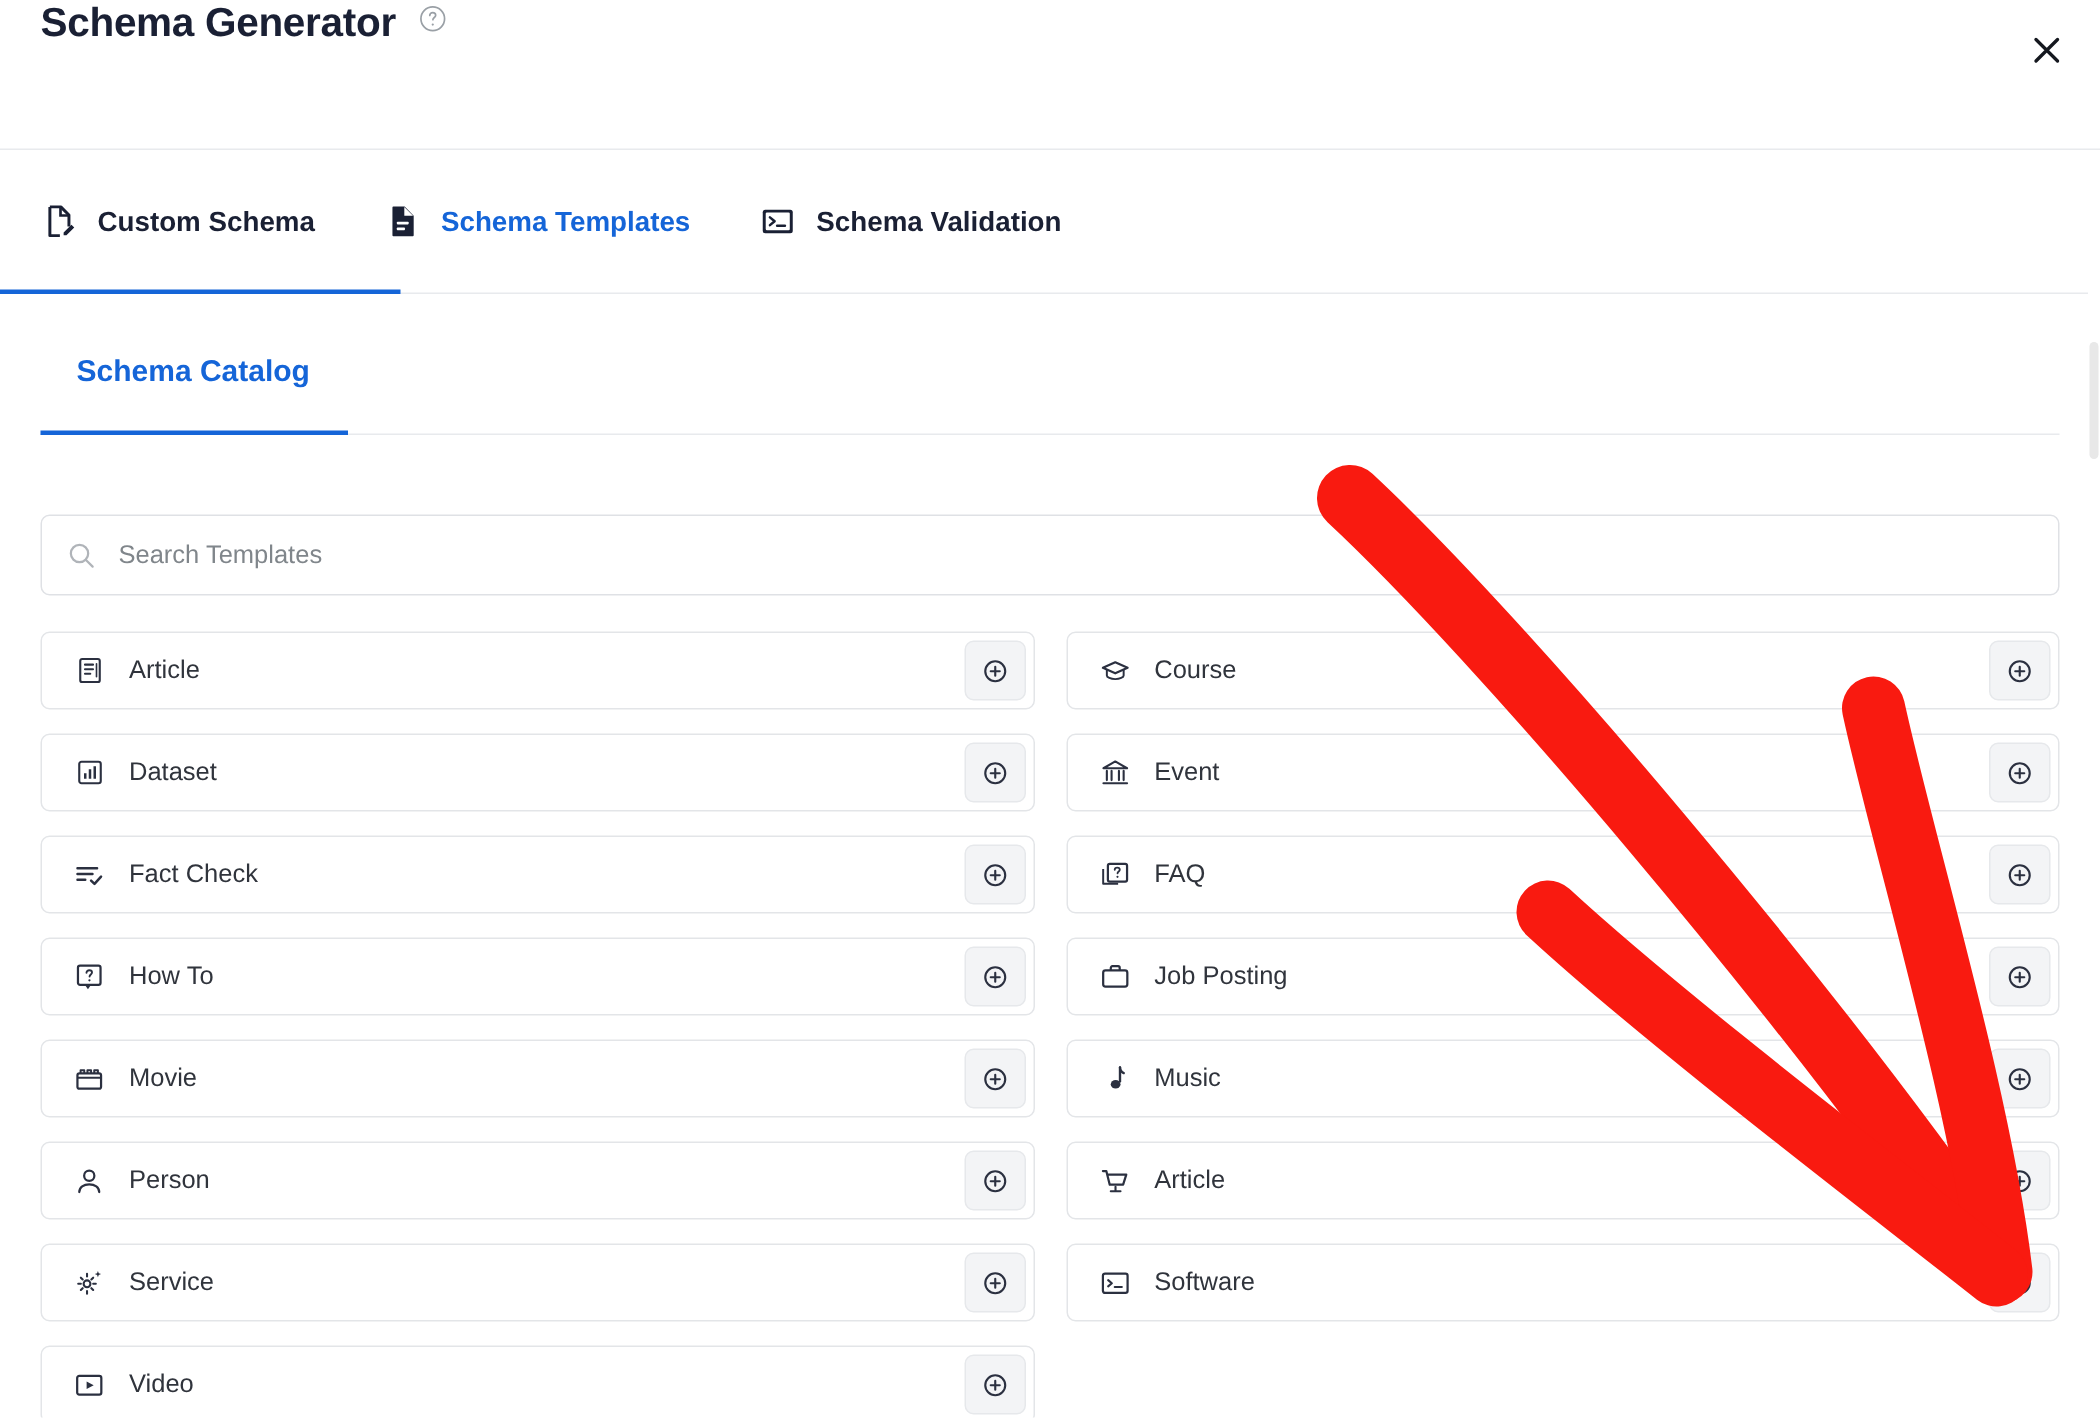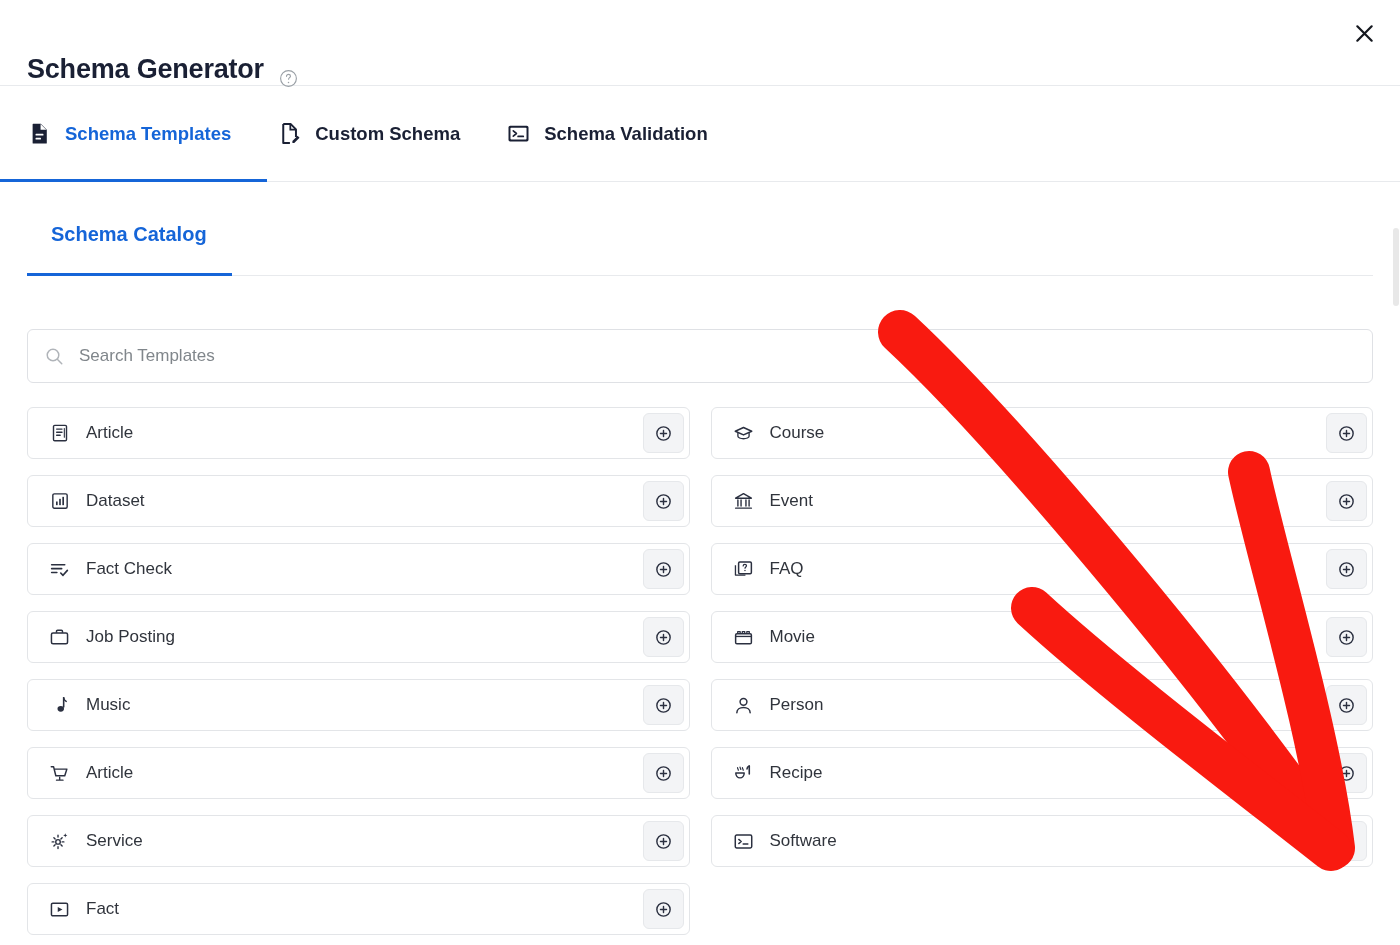--- a/index.html
+++ b/index.html
@@ -11,24 +11,24 @@
   body {
     font-family: "Liberation Sans", sans-serif;
     background: #ffffff;
     color: #1f2937;
     position: relative;
   }
 
   
   .header {
     position: relative;
-    height: 86px;
+    height: 100px;
     border-bottom: 1px solid #e8eaed;
     display: flex;
-    align-items: flex-end;
+    align-items: flex-start;
     padding-left: 27px;
   }
   .header-title {
     font-size: 27px;
     font-weight: bold;
     color: #1a2034;
     letter-spacing: -0.2px;
   }
   .help-icon {
     margin-left: 15px;
@@ -235,47 +235,47 @@
   </span>
   <button class="close-btn">
     <svg width="23" height="23" viewBox="0 0 24 24" fill="none">
       <path d="M4.5 4.5 L19.5 19.5 M19.5 4.5 L4.5 19.5" stroke="#15181f" stroke-width="2.3" stroke-linecap="round"></path>
     </svg>
   </button>
 </div>
 
 <div class="tabbar">
 
+  <div class="tab">
+    <span class="tab-icon">
+      <svg width="25" height="25" viewBox="0 0 24 24" fill="none">
+        <path d="M6 2.8h7l5.2 5.2v7.4" stroke="#1a2034" stroke-width="1.9" stroke-linejoin="round" fill="none"></path>
+        <path d="M6 2.8v18.4h6.4" stroke="#1a2034" stroke-width="1.9" stroke-linejoin="round" fill="none"></path>
+        <path d="M12.8 3v5.3h5.3" stroke="#1a2034" stroke-width="1.7" fill="none"></path>
+        <path d="M19.8 14.2 21.6 16l-5 5h-1.8v-1.8l5-5Z" fill="#1a2034"></path>
+      </svg>
+    </span>
+    <span class="tab-label">Custom Schema</span>
+  </div>
+
   <div class="tab active">
     <span class="tab-icon">
       <svg width="25" height="25" viewBox="0 0 24 24" fill="none">
         <path d="M6 2.6h7.2L19 8.4V21a.6.6 0 0 1-.6.6H6a.6.6 0 0 1-.6-.6V3.2A.6.6 0 0 1 6 2.6Z" fill="#1a2034"></path>
         <path d="M13 2.8v5.6h5.6" fill="#ffffff"></path>
         <rect x="8.2" y="12.3" width="7.6" height="1.7" rx="0.5" fill="#ffffff"></rect>
         <rect x="8.2" y="16" width="5.2" height="1.7" rx="0.5" fill="#ffffff"></rect>
       </svg>
     </span>
     <span class="tab-label">Schema Templates</span>
   </div>
 
   <div class="tab">
     <span class="tab-icon">
       <svg width="25" height="25" viewBox="0 0 24 24" fill="none">
-        <path d="M6 2.8h7l5.2 5.2v7.4" stroke="#1a2034" stroke-width="1.9" stroke-linejoin="round" fill="none"></path>
-        <path d="M6 2.8v18.4h6.4" stroke="#1a2034" stroke-width="1.9" stroke-linejoin="round" fill="none"></path>
-        <path d="M12.8 3v5.3h5.3" stroke="#1a2034" stroke-width="1.7" fill="none"></path>
-        <path d="M19.8 14.2 21.6 16l-5 5h-1.8v-1.8l5-5Z" fill="#1a2034"></path>
-      </svg>
-    </span>
-    <span class="tab-label">Custom Schema</span>
-  </div>
-
-  <div class="tab">
-    <span class="tab-icon">
-      <svg width="25" height="25" viewBox="0 0 24 24" fill="none">
         <rect x="2.4" y="4.6" width="19.2" height="15" rx="1.6" fill="#1a2034"></rect>
         <rect x="4.3" y="6.4" width="15.4" height="11.4" rx="0.8" fill="#ffffff"></rect>
         <path d="M7 9.5 L10 12 L7 14.5" stroke="#1a2034" stroke-width="1.6" stroke-linecap="round" stroke-linejoin="round" fill="none"></path>
         <path d="M11.6 14.8h5" stroke="#1a2034" stroke-width="1.6" stroke-linecap="round"></path>
       </svg>
     </span>
     <span class="tab-label">Schema Validation</span>
   </div>
 
   <div class="tab-underline"></div>
@@ -398,20 +398,37 @@
     </span>
     <span class="card-label">FAQ</span>
     <span class="add-btn">
       <svg width="19" height="19" viewBox="0 0 24 24" fill="none">
           <circle cx="12" cy="12" r="8.4" stroke="#2b3040" stroke-width="1.8"></circle>
           <path d="M12 8.2v7.6M8.2 12h7.6" stroke="#2b3040" stroke-width="1.8" stroke-linecap="round"></path>
         </svg>
     </span>
   </div>
 
+  <div class="card">
+    <span class="card-icon">
+      <svg width="21" height="21" viewBox="0 0 24 24" fill="none">
+        <rect x="3.4" y="3.2" width="17.2" height="14.6" rx="1.6" stroke="#2b3040" stroke-width="1.7"></rect>
+        <path d="M8.6 17.8 11 21.2l2.4-3.4" fill="#2b3040"></path>
+        <path d="M9.9 8.6c0-1.1.9-1.95 2.15-1.95 1.2 0 2.05.78 2.05 1.8 0 1.36-1.85 1.48-1.85 2.95" stroke="#2b3040" stroke-width="1.45" stroke-linecap="round" fill="none"></path>
+        <circle cx="12.15" cy="14.3" r="0.85" fill="#2b3040"></circle>
+      </svg>
+    </span>
+    <span class="card-label">How To</span>
+    <span class="add-btn">
+      <svg width="19" height="19" viewBox="0 0 24 24" fill="none">
+          <circle cx="12" cy="12" r="8.4" stroke="#2b3040" stroke-width="1.8"></circle>
+          <path d="M12 8.2v7.6M8.2 12h7.6" stroke="#2b3040" stroke-width="1.8" stroke-linecap="round"></path>
+        </svg>
+    </span>
+  </div>
 
   <div class="card">
     <span class="card-icon">
       <svg width="21" height="21" viewBox="0 0 24 24" fill="none">
         <rect x="2.8" y="6.8" width="18.4" height="12.4" rx="1.8" stroke="#2b3040" stroke-width="1.7"></rect>
         <path d="M8.6 6.6V4.9c0-.7.55-1.3 1.25-1.3h4.3c.7 0 1.25.6 1.25 1.3v1.7" stroke="#2b3040" stroke-width="1.7" stroke-linejoin="round" fill="none"></path>
       </svg>
     </span>
     <span class="card-label">Job Posting</span>
     <span class="add-btn">
@@ -481,37 +498,20 @@
     </span>
     <span class="card-label">Article</span>
     <span class="add-btn">
       <svg width="19" height="19" viewBox="0 0 24 24" fill="none">
           <circle cx="12" cy="12" r="8.4" stroke="#2b3040" stroke-width="1.8"></circle>
           <path d="M12 8.2v7.6M8.2 12h7.6" stroke="#2b3040" stroke-width="1.8" stroke-linecap="round"></path>
         </svg>
     </span>
   </div>
 
-  <div class="card">
-    <span class="card-icon">
-      <svg width="21" height="21" viewBox="0 0 24 24" fill="none">
-        <path d="M18.6 3.4v9.2" stroke="#2b3040" stroke-width="1.8" stroke-linecap="round"></path>
-        <path d="M18.6 3.4c-1.9.9-2.6 2.1-2.6 3.4" stroke="#2b3040" stroke-width="1.8" stroke-linecap="round" fill="none"></path>
-        <path d="M3.2 11.4h9.6c0 3.2-2.15 5.6-4.8 5.6S3.2 14.6 3.2 11.4Z" stroke="#2b3040" stroke-width="1.7" stroke-linejoin="round" fill="none"></path>
-        <path d="M5.2 5.4c0 1.2.9 1.6.9 2.8M8 4.6c0 1.2.9 1.6.9 2.8M10.8 5.4c0 1.2.9 1.6.9 2.8" stroke="#2b3040" stroke-width="1.4" stroke-linecap="round" fill="none"></path>
-      </svg>
-    </span>
-    <span class="card-label">Recipe</span>
-    <span class="add-btn">
-      <svg width="19" height="19" viewBox="0 0 24 24" fill="none">
-          <circle cx="12" cy="12" r="8.4" stroke="#2b3040" stroke-width="1.8"></circle>
-          <path d="M12 8.2v7.6M8.2 12h7.6" stroke="#2b3040" stroke-width="1.8" stroke-linecap="round"></path>
-        </svg>
-    </span>
-  </div>
 
   <div class="card">
     <span class="card-icon">
       <svg width="22" height="22" viewBox="0 0 24 24" fill="none">
         <circle cx="10.3" cy="13" r="2.6" stroke="#2b3040" stroke-width="1.6"></circle>
         <path d="M10.3 5.4v2M10.3 18.6v2M3.6 13h2M15 13h2M5.6 8.3l1.4 1.4M13.6 16.3l1.4 1.4M15 8.3l-1.4 1.4M7 16.3l-1.4 1.4" stroke="#2b3040" stroke-width="1.6" stroke-linecap="round"></path>
         <path d="M18.6 3.2l.65 1.75 1.75.65-1.75.65-.65 1.75-.65-1.75L16.2 5.6l1.75-.65Z" fill="#2b3040"></path>
       </svg>
     </span>
     <span class="card-label">Service</span>
@@ -540,21 +540,21 @@
     </span>
   </div>
 
   <div class="card">
     <span class="card-icon">
       <svg width="21" height="21" viewBox="0 0 24 24" fill="none">
         <rect x="2.8" y="4.8" width="18.4" height="14.4" rx="1.6" stroke="#2b3040" stroke-width="1.7"></rect>
         <path d="M10 9.2 15.4 12 10 14.8Z" fill="#2b3040"></path>
       </svg>
     </span>
-    <span class="card-label">Fact</span>
+    <span class="card-label">Video</span>
     <span class="add-btn">
       <svg width="19" height="19" viewBox="0 0 24 24" fill="none">
           <circle cx="12" cy="12" r="8.4" stroke="#2b3040" stroke-width="1.8"></circle>
           <path d="M12 8.2v7.6M8.2 12h7.6" stroke="#2b3040" stroke-width="1.8" stroke-linecap="round"></path>
         </svg>
     </span>
   </div>
 
 
 </div>

